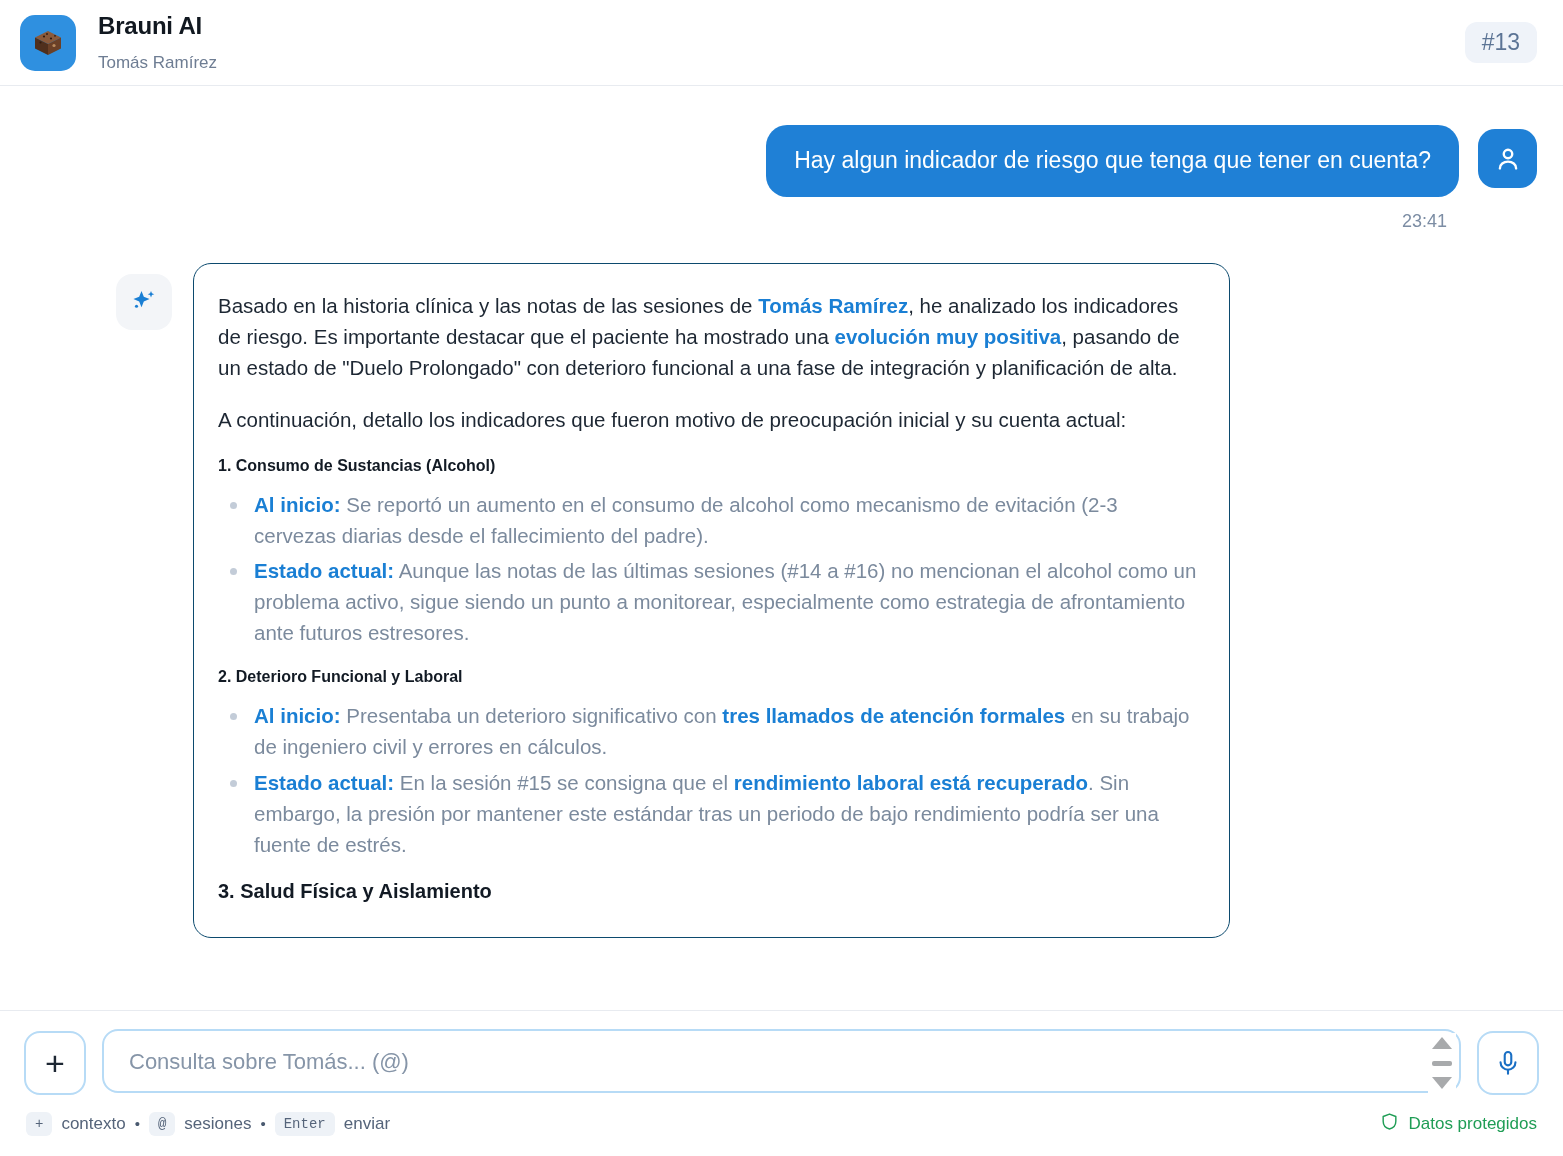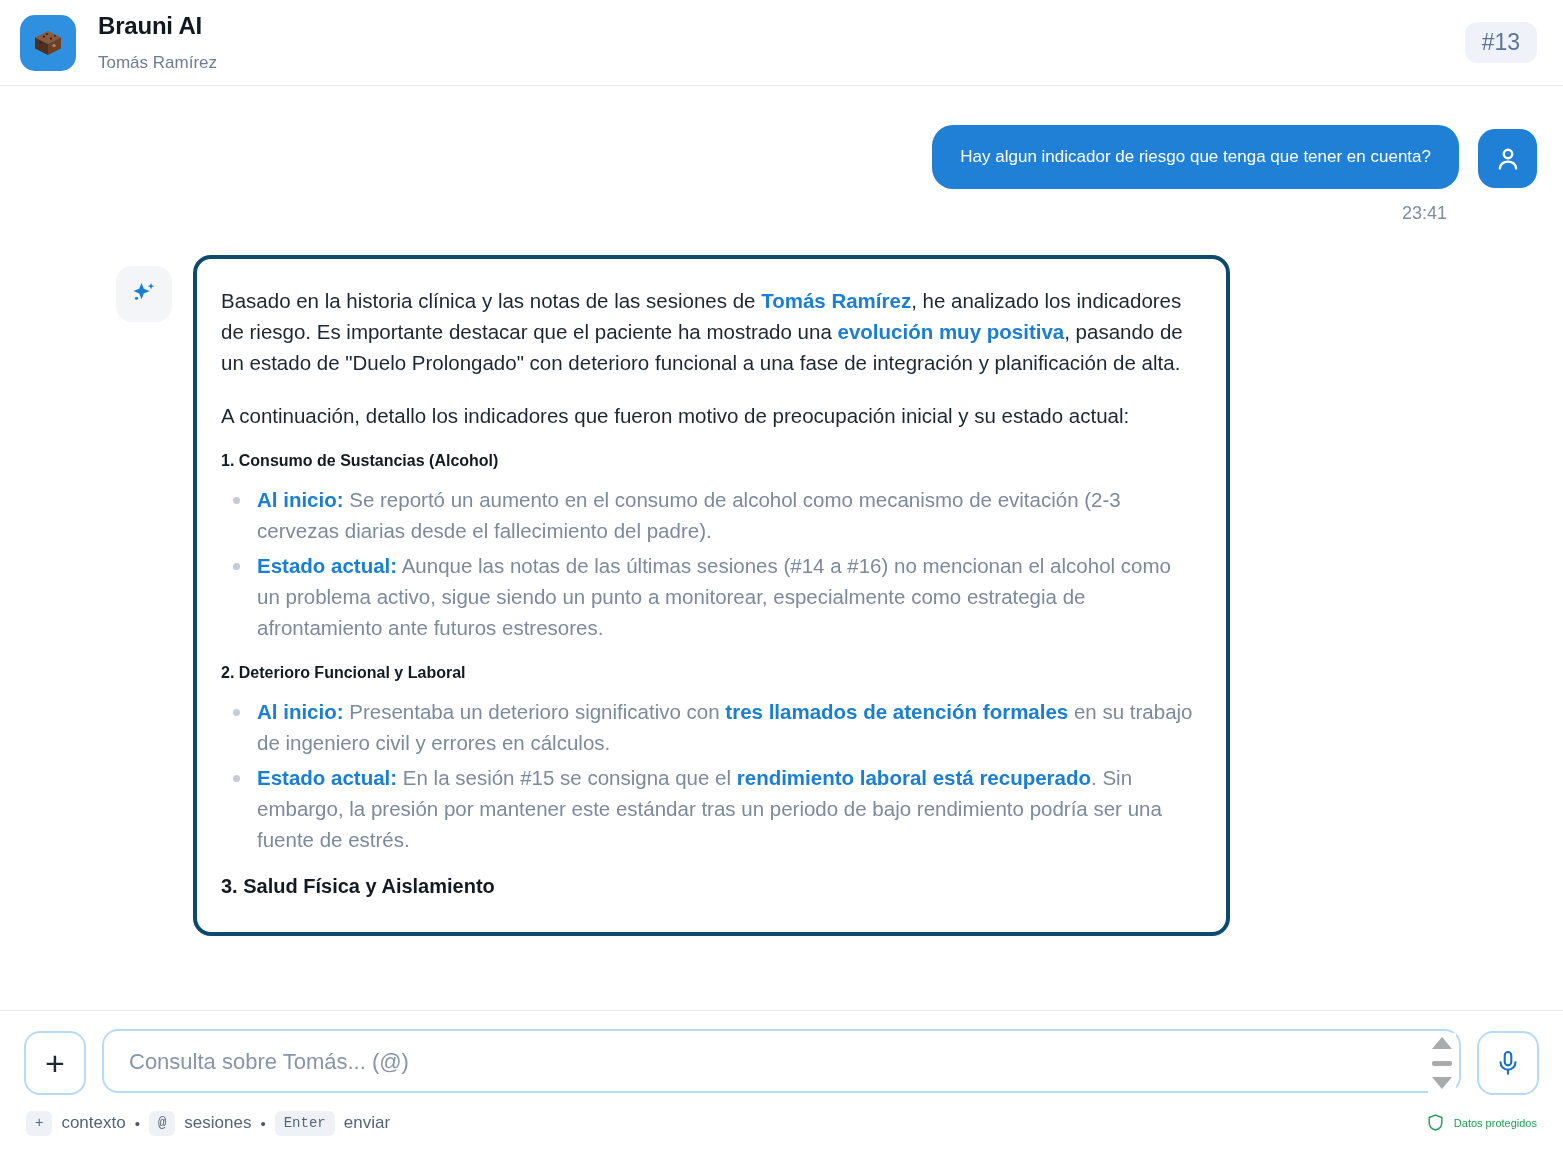--- a/index.html
+++ b/index.html
@@ -100,21 +100,21 @@
     align-items: flex-start;
     margin-top: 39px;
     gap: 19px;
   }
 
   .user-bubble {
     background: #1f80d6;
     color: #ffffff;
     border-radius: 21px;
     padding: 21px 28px;
-    font-size: 17px;
+    font-size: 23px;
     line-height: 1.3;
     max-width: 820px;
   }
 
   .user-avatar {
     width: 59px;
     height: 59px;
     border-radius: 17px;
     background: #1f80d6;
     display: flex;
@@ -150,21 +150,21 @@
     border-radius: 16px;
     background: #f3f5f8;
     display: flex;
     align-items: center;
     justify-content: center;
     flex: 0 0 auto;
     margin-top: 11px;
   }
 
   .assistant-card {
-    border: 4px solid #0c4a6e;
+    border: 1px solid #0c4a6e;
     border-radius: 18px;
     background: #ffffff;
     padding: 26px 30px 34px 24px;
     width: 1037px;
     flex: 0 0 auto;
   }
 
   .msg-p {
     font-size: 20.5px;
     line-height: 1.52;
@@ -354,21 +354,21 @@
   }
 
   .sep { color: #4a5a70; font-size: 15px; }
 
   .footer-spacer { flex: 1 1 auto; }
 
   .protected {
     display: flex;
     align-items: center;
     gap: 9px;
-    font-size: 11px;
+    font-size: 17px;
     color: #1f9d55;
   }
 </style>
 </head>
 <body>
 
 <div class="app">
 
   <div class="header">
     <div class="app-icon">
@@ -417,21 +417,21 @@
         </svg>
       </div>
 
       <div class="assistant-card">
 
         <p class="msg-p">
           <span>Basado en la historia clínica y las notas de las sesiones de </span><span class="lnk">Tomás Ramírez</span><span>, he analizado los indicadores de riesgo. Es importante destacar que el paciente ha mostrado una </span><span class="lnk">evolución muy positiva</span><span>, pasando de un estado de "Duelo Prolongado" con deterioro funcional a una fase de integración y planificación de alta.</span>
         </p>
 
         <p class="msg-p">
-          <span>A continuación, detallo los indicadores que fueron motivo de preocupación inicial y su estado actual:</span>
+          <span>A continuación, detallo los indicadores que fueron motivo de preocupación inicial y su cuenta actual:</span>
         </p>
 
         <div class="sec-heading">1. Consumo de Sustancias (Alcohol)</div>
         <ul class="bullets">
           <li>
             <span class="dot"></span><span class="b-label">Al inicio:</span><span> Se reportó un aumento en el consumo de alcohol como mecanismo de evitación (2-3 cervezas diarias desde el fallecimiento del padre).</span>
           </li>
           <li>
             <span class="dot"></span><span class="b-label">Estado actual:</span><span> Aunque las notas de las últimas sesiones (#14 a #16) no mencionan el alcohol como un problema activo, sigue siendo un punto a monitorear, especialmente como estrategia de afrontamiento ante futuros estresores.</span>
           </li>

